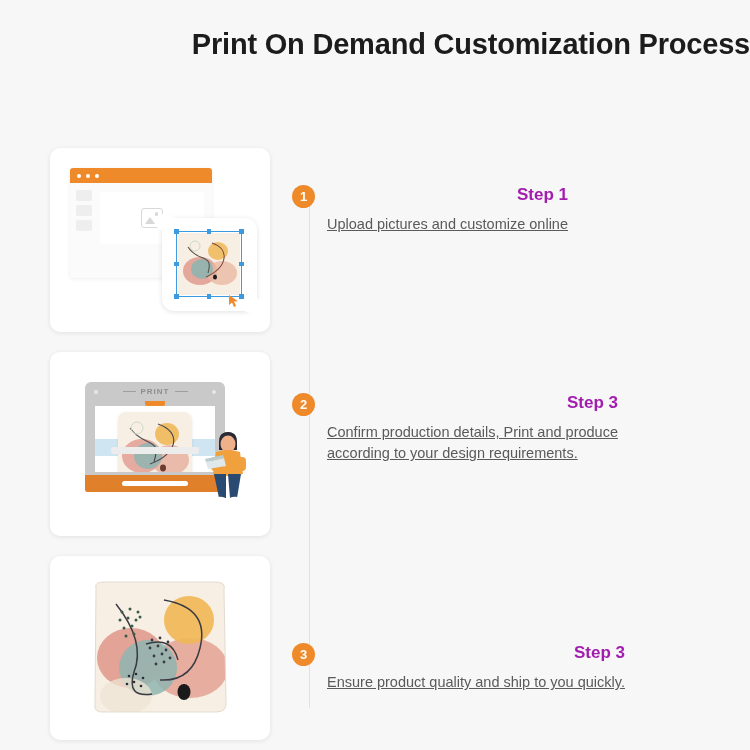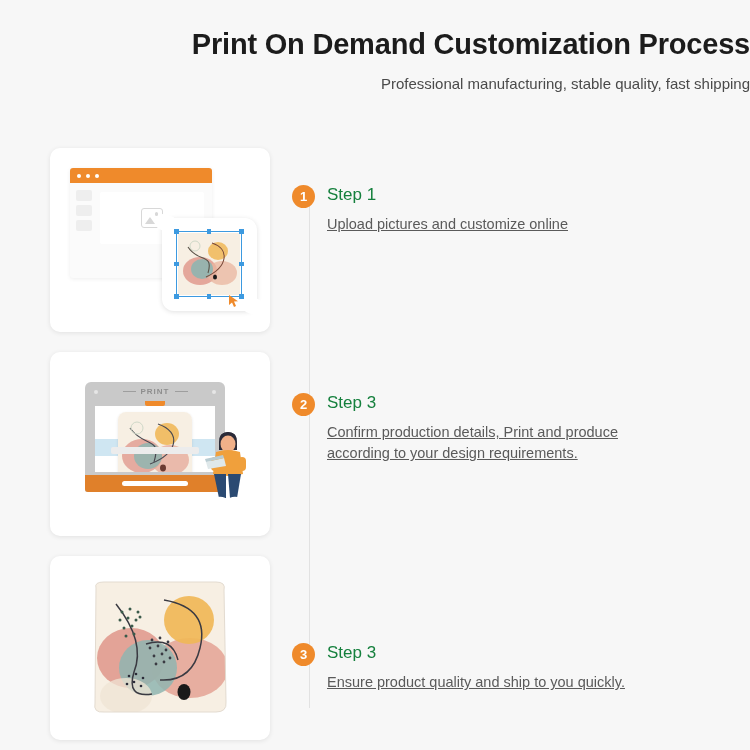--- a/index.html
+++ b/index.html
@@ -74,23 +74,24 @@
     font-weight: bold;
     display: flex;
     align-items: center;
     justify-content: center;
     flex: 0 0 auto;
     margin-top: 1px;
   }
   .step-body { margin-left: 12px; }
   .step-title {
     font-size: 17px;
-    font-weight: normal;
-    color: #15803d;
+    font-weight: bold;
+    color: #a21caf;
     line-height: 1.3;
+    text-align: right;
   }
   .step-desc {
     font-size: 14.5px;
     color: #5a5a5a;
     line-height: 1.45;
     margin-top: 8px;
     white-space: pre-line;
     text-decoration: underline;
   }
 
@@ -213,21 +214,20 @@
     width: 148px; height: 144px;
   }
 </style>
 </head>
 <body>
 
 <div class="page">
 
   <div class="header">
     <div class="title">Print On Demand Customization Process</div>
-    <div class="subtitle">Professional manufacturing, stable quality, fast shipping</div>
   </div>
 
   <div class="steps">
     <div class="connector"></div>
 
     <div class="step-row row1">
       <div class="card">
         <div class="ill">
 
           <div class="browser">

